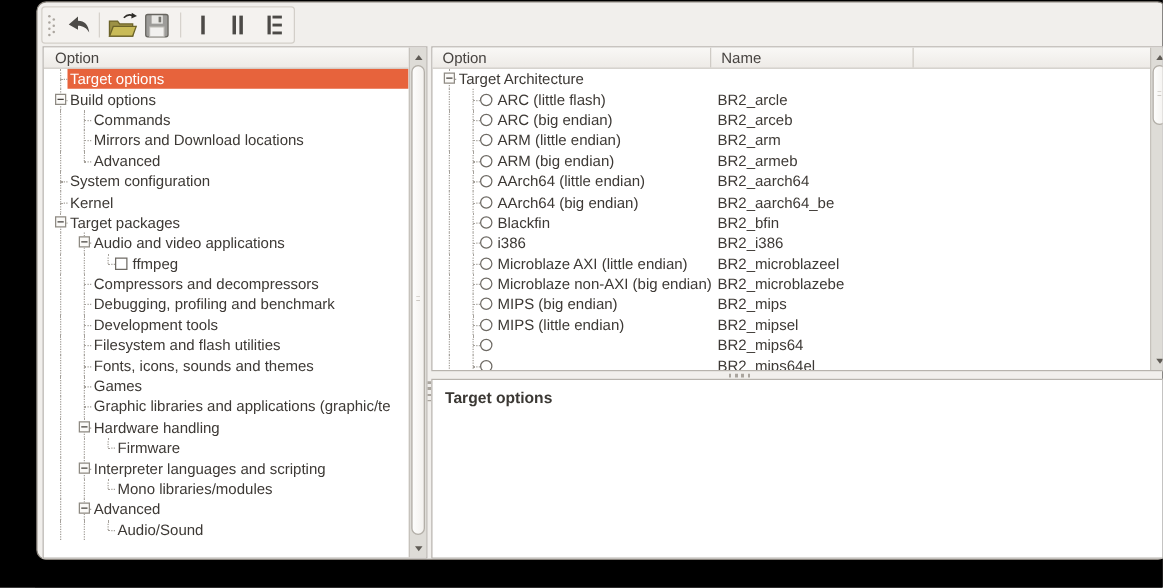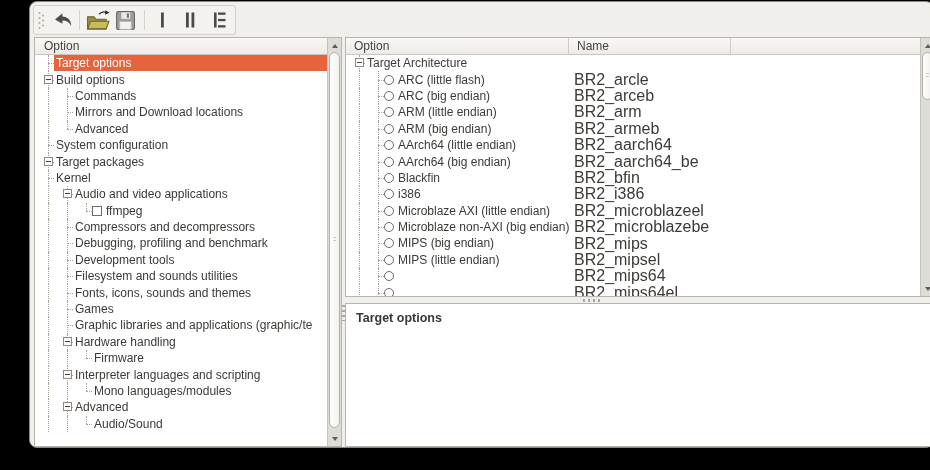--- a/index.html
+++ b/index.html
@@ -52,21 +52,21 @@
   .conn::after{content:'';position:absolute;left:13px;width:6px;top:50%;border-top:1px dotted #a5a19b;}
   .expander{position:absolute;left:9px;top:calc(50% - 5px);width:9px;height:9px;z-index:2;
       background:#fbfaf8;border:1px solid #8e8a83;}
   .expander::after{content:'';position:absolute;left:1px;right:1px;top:3px;border-top:1px solid #45413c;}
   .radio{width:10px;height:10px;flex:0 0 10px;border:1px solid #6e6a64;border-radius:50%;
       background:#fff;margin-right:2px;}
   .checkbox{width:10px;height:10px;flex:0 0 10px;border:1px solid #6e6a64;background:#fff;margin-right:2px;}
   .tlabel{font-size:12px;color:#3d3935;white-space:nowrap;padding:1px 6px 1px 2px;flex:1 0 auto;min-width:0;}
   .trow.selected .tlabel{background:#e7633c;color:#fff;}
   .nlabel{position:absolute;left:228px;top:0;height:100%;display:flex;align-items:center;
-      font-size:16px;color:#3d3935;white-space:nowrap;background:transparent;}
+      font-size:12px;color:#3d3935;white-space:nowrap;background:transparent;}
 
   
   .vscroll{flex:0 0 14px;background:#dedcd7;border-left:1px solid #c6c2bc;position:relative;}
   .sb-arrow{position:absolute;left:0;width:13px;height:13px;display:flex;align-items:center;justify-content:center;}
   .sb-arrow.up{top:1px;}
   .sb-arrow.down{bottom:1px;}
   .tri-up{width:0;height:0;border-left:3px solid transparent;border-right:3px solid transparent;
       border-bottom:4px solid #5f5b55;}
   .tri-down{width:0;height:0;border-left:3px solid transparent;border-right:3px solid transparent;
       border-top:4px solid #5f5b55;}
@@ -171,28 +171,28 @@
             <div class="trow">
               <span class="gcell line"></span>
               <span class="conn last"></span>
               <span class="tlabel">Advanced</span>
             </div>
             <div class="trow">
               <span class="conn mid"></span>
               <span class="tlabel">System configuration</span>
             </div>
             <div class="trow">
+              <span class="conn mid"></span>
+              <span class="tlabel">Kernel</span>
+            </div>
+            <div class="trow">
               <span class="conn mid">
                 <span class="expander"></span>
               </span>
               <span class="tlabel">Target packages</span>
-            </div>
-            <div class="trow">
-              <span class="conn mid"></span>
-              <span class="tlabel">Kernel</span>
             </div>
             <div class="trow">
               <span class="gcell line"></span>
               <span class="conn mid">
                 <span class="expander"></span>
               </span>
               <span class="tlabel">Audio and video applications</span>
             </div>
             <div class="trow">
               <span class="gcell line"></span>
@@ -212,21 +212,21 @@
               <span class="tlabel">Debugging, profiling and benchmark</span>
             </div>
             <div class="trow">
               <span class="gcell line"></span>
               <span class="conn mid"></span>
               <span class="tlabel">Development tools</span>
             </div>
             <div class="trow">
               <span class="gcell line"></span>
               <span class="conn mid"></span>
-              <span class="tlabel">Filesystem and sounds utilities</span>
+              <span class="tlabel">Filesystem and flash utilities</span>
             </div>
             <div class="trow">
               <span class="gcell line"></span>
               <span class="conn mid"></span>
               <span class="tlabel">Fonts, icons, sounds and themes</span>
             </div>
             <div class="trow">
               <span class="gcell line"></span>
               <span class="conn mid"></span>
               <span class="tlabel">Games</span>
@@ -253,21 +253,21 @@
               <span class="gcell line"></span>
               <span class="conn mid">
                 <span class="expander"></span>
               </span>
               <span class="tlabel">Interpreter languages and scripting</span>
             </div>
             <div class="trow">
               <span class="gcell line"></span>
               <span class="gcell line"></span>
               <span class="conn last"></span>
-              <span class="tlabel">Mono languages/modules</span>
+              <span class="tlabel">Mono libraries/modules</span>
             </div>
             <div class="trow">
               <span class="gcell line"></span>
               <span class="conn mid">
                 <span class="expander"></span>
               </span>
               <span class="tlabel">Advanced</span>
             </div>
             <div class="trow">
               <span class="gcell line"></span>

